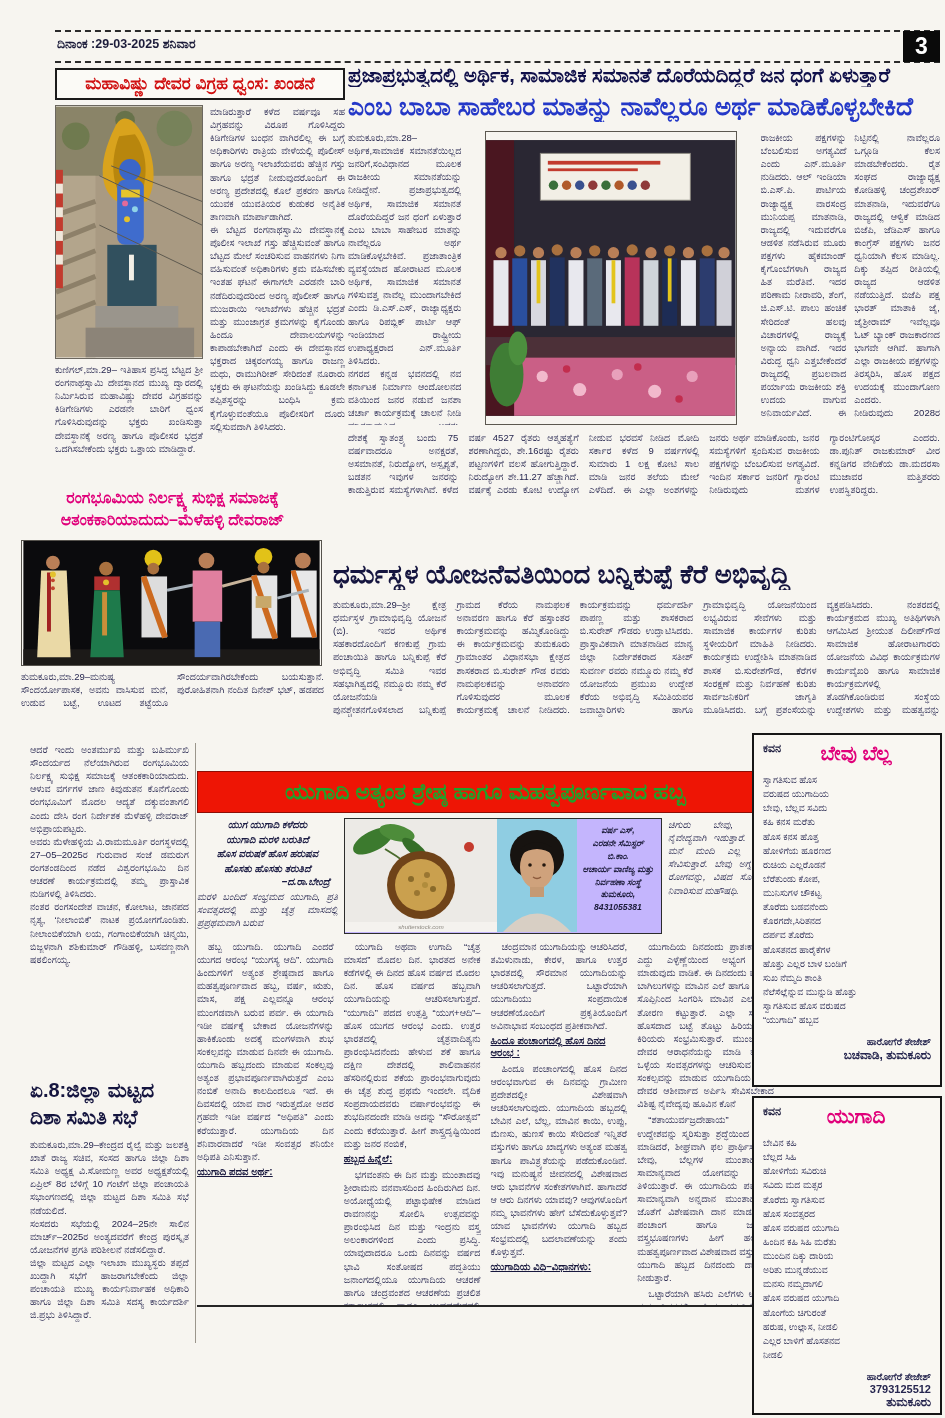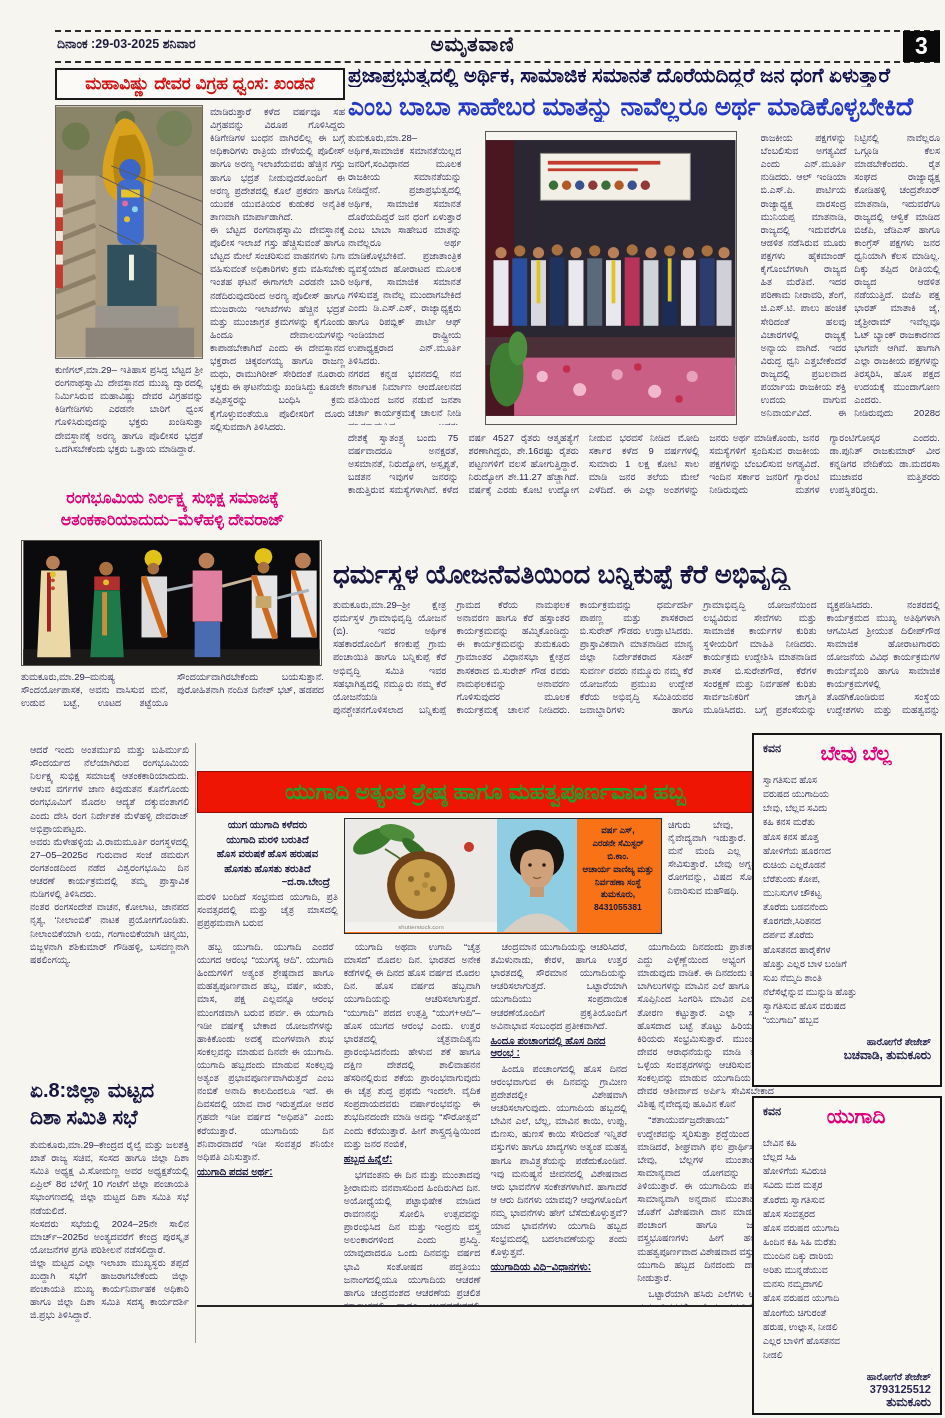--- a/index.html
+++ b/index.html
@@ -50,26 +50,26 @@
 
   
   #rail { position: absolute; left: 30px; top: 743px; width: 166px; height: 600px; border-right: 1px solid #9b968c; padding-right: 6px; overflow: hidden; }
   .railCont { height: 322px; }
   .hE { font-size: 20px; font-weight: bold; color: #15153f; line-height: 1.35; margin: 12px 0 7px; }
   .dishaBody { height: 215px; }
 
   
   #artF { position: absolute; left: 197px; top: 771px; width: 577px; height: 536px; border-bottom: 2px solid #262626; overflow: hidden; }
   .hF { background: #ee1505; border: 1px solid #8d0d05; color: #1fa32a; font-weight: bold; font-size: 22px; text-align: center; height: 42px; line-height: 40px; white-space: nowrap; overflow: hidden; }
-  .rowF { display: flex; gap: 6px; margin-top: 5px; height: 116px; }
+  .rowF { display: flex; gap: 6px; margin-top: 5px; height: 116px; font-style: italic; }
   .colF1 { width: 141px; overflow: hidden; }
   .poemF { font-size: 10px; font-weight: bold; line-height: 1.45; text-align: center; color: #1d1d44; }
   .poemFa { font-size: 10px; font-weight: bold; text-align: right; padding-right: 8px; color: #1d1d44; }
   .colF1 .bt { margin-top: 2px; height: 40px; }
-  .imgbox { display: flex; width: 318px; border: 1.5px solid #2c2c2c; background: #f97316; height: 116px; overflow: hidden; }
+  .imgbox { display: flex; width: 318px; border: 1.5px solid #2c2c2c; background: #c4b5fd; height: 116px; overflow: hidden; }
   .authF { width: 82px; font-size: 8.6px; font-weight: bold; text-align: center; padding-top: 5px; line-height: 1.5; color: #1c1c3a; }
   .colFside { width: 104px; height: 116px; }
   .colsF { margin-top: 6px; columns: 4; column-gap: 10px; height: 486px; }
   .colsF p { margin: 0 0 3px; text-indent: 11px; }
   .subF { font-size: 10px; font-weight: bold; text-decoration: underline; color: #18183e; margin: 2px 0 3px; }
 
   
   .poembox { position: absolute; left: 752px; width: 190px; border: 2px solid #161616; background: #f9f7f2; padding: 7px 9px; overflow: hidden; }
   #poem1 { top: 733px; height: 354px; }
   #poem2 { top: 1096px; height: 319px; }
@@ -82,21 +82,20 @@
   .paPhone { text-align: right; font-weight: bold; font-size: 11px; }
 </style>
 </head>
 <body>
 
 <div class="page">
 
   <div id="dash-top" class="dash"></div>
   <div id="dash-mid" class="dash"></div>
   <div id="hdr-date">ದಿನಾಂಕ :29-03-2025 ಶನಿವಾರ</div>
-  <div id="hdr-mast">ಅಮೃತವಾಣಿ</div>
   <div id="hdr-page">3</div>
 
   <section id="artA">
     <div class="hA">ಮಹಾವಿಷ್ಣು ದೇವರ ವಿಗ್ರಹ ಧ್ವಂಸ: ಖಂಡನೆ</div>
     <div class="rowA">
       <div class="colA-left">
         <svg width="148" height="254" viewBox="0 0 148 254">
           <rect width="148" height="254" fill="#a99a82"></rect>
           <rect width="148" height="70" fill="#8a8468"></rect>
           <circle cx="20" cy="30" r="14" fill="#6f7a4f"></circle>

